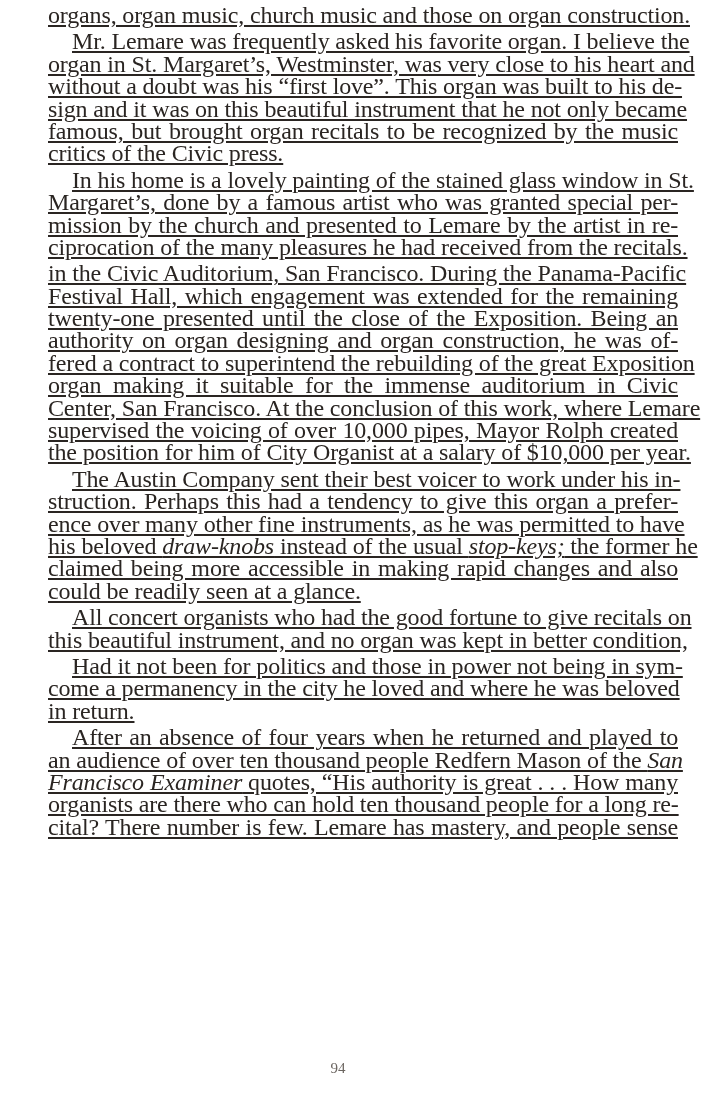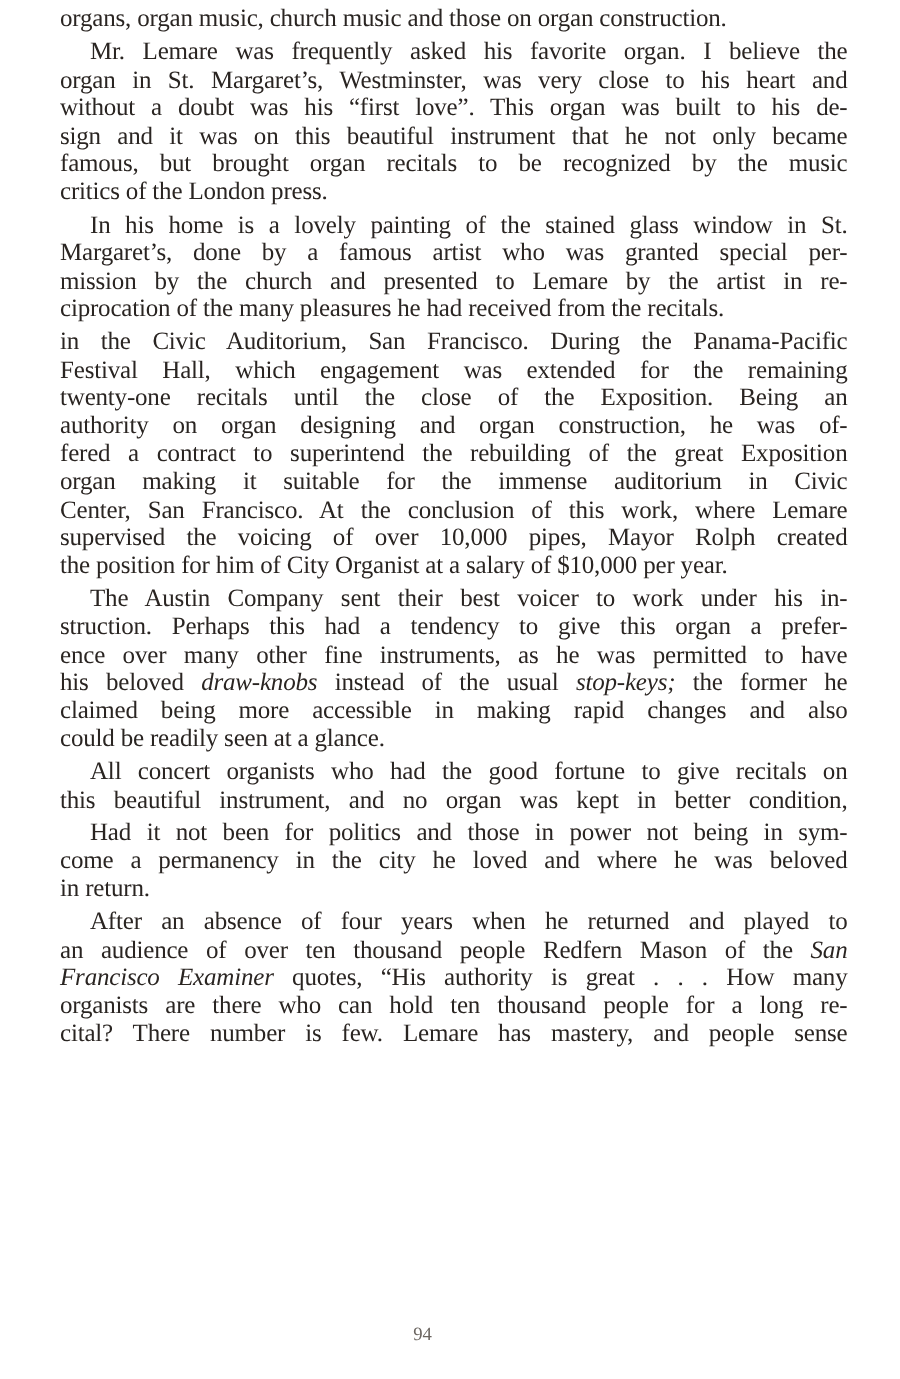--- a/index.html
+++ b/index.html
@@ -14,25 +14,26 @@
   .page {
     position: absolute;
     left: 48px;
     top: 4px;
     width: 630px;
   }
   .line {
     display: block;
     height: 22.4px;
     line-height: 22.4px;
-    font-size: 20px;
+    font-size: 24px;
     white-space: nowrap;
     text-align: justify;
     text-align-last: justify;
     letter-spacing: -0.15px;
+    text-decoration: underline;
   }
   .line.last { text-align-last: left; }
   .line.indent { padding-left: 24px; }
   .para { display: block; }
   .para + .para { margin-top: 4px; }
   em { font-style: italic; }
   .folio {
     position: absolute;
     left: 0; width: 676px;
     top: 1060px;
@@ -47,32 +48,32 @@
 <div class="page" id="page">
     <div class="para">
       <span class="line last">organs, organ music, church music and those on organ construction.</span>
     </div>
     <div class="para">
       <span class="line indent">Mr. Lemare was frequently asked his favorite organ.  I believe the</span>
       <span class="line">organ in St. Margaret’s, Westminster, was very close to his heart and</span>
       <span class="line">without a doubt was his “first love”. This organ was built to his de-</span>
       <span class="line">sign and it was on this beautiful instrument that he not only became</span>
       <span class="line">famous, but brought organ recitals to be recognized by the music</span>
-      <span class="line last">critics of the London press.</span>
+      <span class="line last">critics of the Civic press.</span>
     </div>
     <div class="para">
       <span class="line indent">In his home is a lovely painting of the stained glass window in St.</span>
       <span class="line">Margaret’s, done by a famous artist who was granted special per-</span>
       <span class="line">mission by the church and presented to Lemare by the artist in re-</span>
       <span class="line last">ciprocation of the many pleasures he had received from the recitals.</span>
     </div>
     <div class="para">
       <span class="line">in the Civic Auditorium, San Francisco.  During the Panama-Pacific</span>
       <span class="line">Festival Hall, which engagement was extended for the remaining</span>
-      <span class="line">twenty-one recitals until the close of the Exposition.  Being an</span>
+      <span class="line">twenty-one presented until the close of the Exposition.  Being an</span>
       <span class="line">authority on organ designing and organ construction, he was of-</span>
       <span class="line">fered a contract to superintend the rebuilding of the great Exposition</span>
       <span class="line">organ making it suitable for the immense auditorium in Civic</span>
       <span class="line">Center, San Francisco.  At the conclusion of this work, where Lemare</span>
       <span class="line">supervised the voicing of over 10,000 pipes, Mayor Rolph created</span>
       <span class="line last">the position for him of City Organist at a salary of $10,000 per year.</span>
     </div>
     <div class="para">
       <span class="line indent">The Austin Company sent their best voicer to work under his in-</span>
       <span class="line">struction.  Perhaps this had a tendency to give this organ a prefer-</span>

